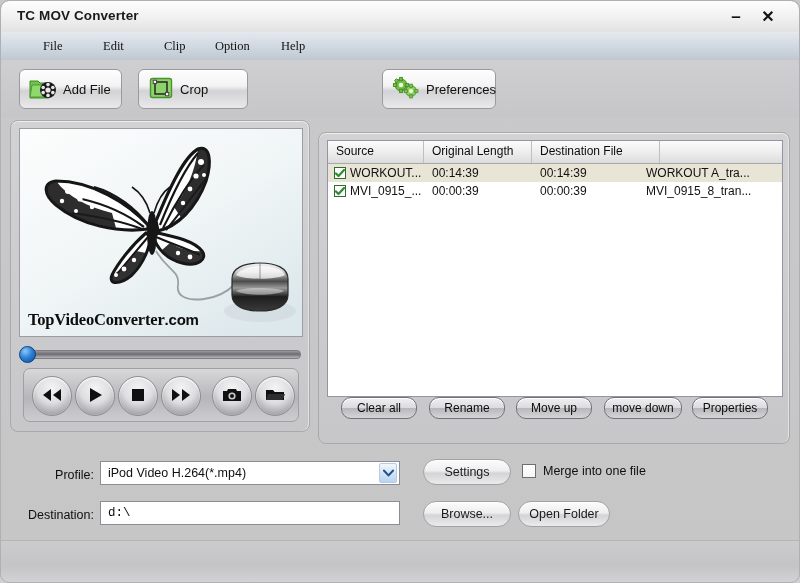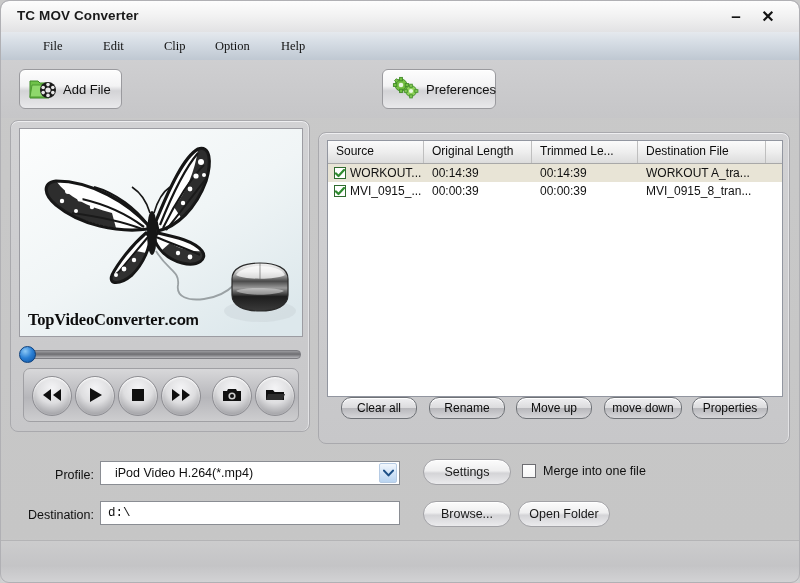--- a/index.html
+++ b/index.html
@@ -302,21 +302,21 @@
     background: #ffffff;
     box-sizing: border-box;
     display: flex;
     align-items: center;
     cursor: default;
   }
   .combo-text {
     flex: 1;
     font-size: 12.5px;
     color: #101010;
-    padding-left: 14px;
+    padding-left: 7px;
     white-space: nowrap;
     overflow: hidden;
   }
   .combo-arrow {
     width: 18px; height: 20px;
     margin-right: 2px;
     border: 1px solid #b6cbe4;
     border-radius: 2px;
     background: linear-gradient(180deg, #f2f7fd 0%, #d6e6f8 45%, #b9d4f0 100%);
     display: flex;
@@ -462,20 +462,31 @@
           <circle cx="19" cy="20.4" r="1.8" fill="#e8e8e8"></circle>
           <circle cx="14.2" cy="12.5" r="1.8" fill="#e8e8e8"></circle>
           <circle cx="23.8" cy="12.5" r="1.8" fill="#e8e8e8"></circle>
           <circle cx="14.2" cy="17.6" r="1.8" fill="#e8e8e8"></circle>
           <circle cx="23.8" cy="17.6" r="1.8" fill="#e8e8e8"></circle>
         </svg>
       </span>
       <span class="tb-label">Add File</span>
     </div>
 
+    <div class="tb-btn" style="left:137px;width:110px">
+      <span class="tb-icon">
+        <svg width="26" height="26" viewBox="0 0 26 26">
+          <rect x="2.5" y="3.5" width="21" height="19" rx="2" fill="#8ed36a" stroke="#4a9130" stroke-width="1.4"></rect>
+          <rect x="7" y="7" width="12" height="12" fill="none" stroke="#2f2f2f" stroke-width="1.6"></rect>
+          <rect x="5.2" y="5.2" width="3.4" height="3.4" fill="#f2f2f2" stroke="#3a3a3a" stroke-width="0.9"></rect>
+          <rect x="17.4" y="17.4" width="3.4" height="3.4" fill="#f2f2f2" stroke="#3a3a3a" stroke-width="0.9"></rect>
+        </svg>
+      </span>
+      <span class="tb-label">Crop</span>
+    </div>
 
 
     <div class="tb-btn" style="left:381px;width:114px">
       <span class="tb-icon">
         <svg width="28" height="26" viewBox="0 0 28 26">
           <g fill="#76c044" stroke="#3f8a26" stroke-width="0.9">
             <circle cx="9" cy="10" r="6"></circle>
             <rect x="7.6" y="2.4" width="2.8" height="3.4"></rect>
             <rect x="7.6" y="14.2" width="2.8" height="3.4"></rect>
             <rect x="1.4" y="8.6" width="3.4" height="2.8"></rect>
@@ -637,21 +648,20 @@
     </div>
   </div>
 
   <div class="panel" id="panel-right">
 
     <div class="table-box">
 
       <div class="thead">
         <div class="th" style="width:96px">Source</div>
         <div class="th" style="width:108px">Original Length</div>
-        <div class="th" style="width:106px">Trimmed Le...</div>
         <div class="th" style="width:128px">Destination File</div>
         <div class="th" style="width:16px;border-right:none"></div>
       </div>
 
       <div class="trow selected">
         <div class="td td-source" style="width:96px">
           <span class="cb">
             <svg width="10" height="9" viewBox="0 0 10 9">
                 <path d="M1 4.4 L3.5 7 L9 1" fill="none" stroke="#2f8b2f" stroke-width="2.2" stroke-linecap="round" stroke-linejoin="round"></path>
               </svg>

